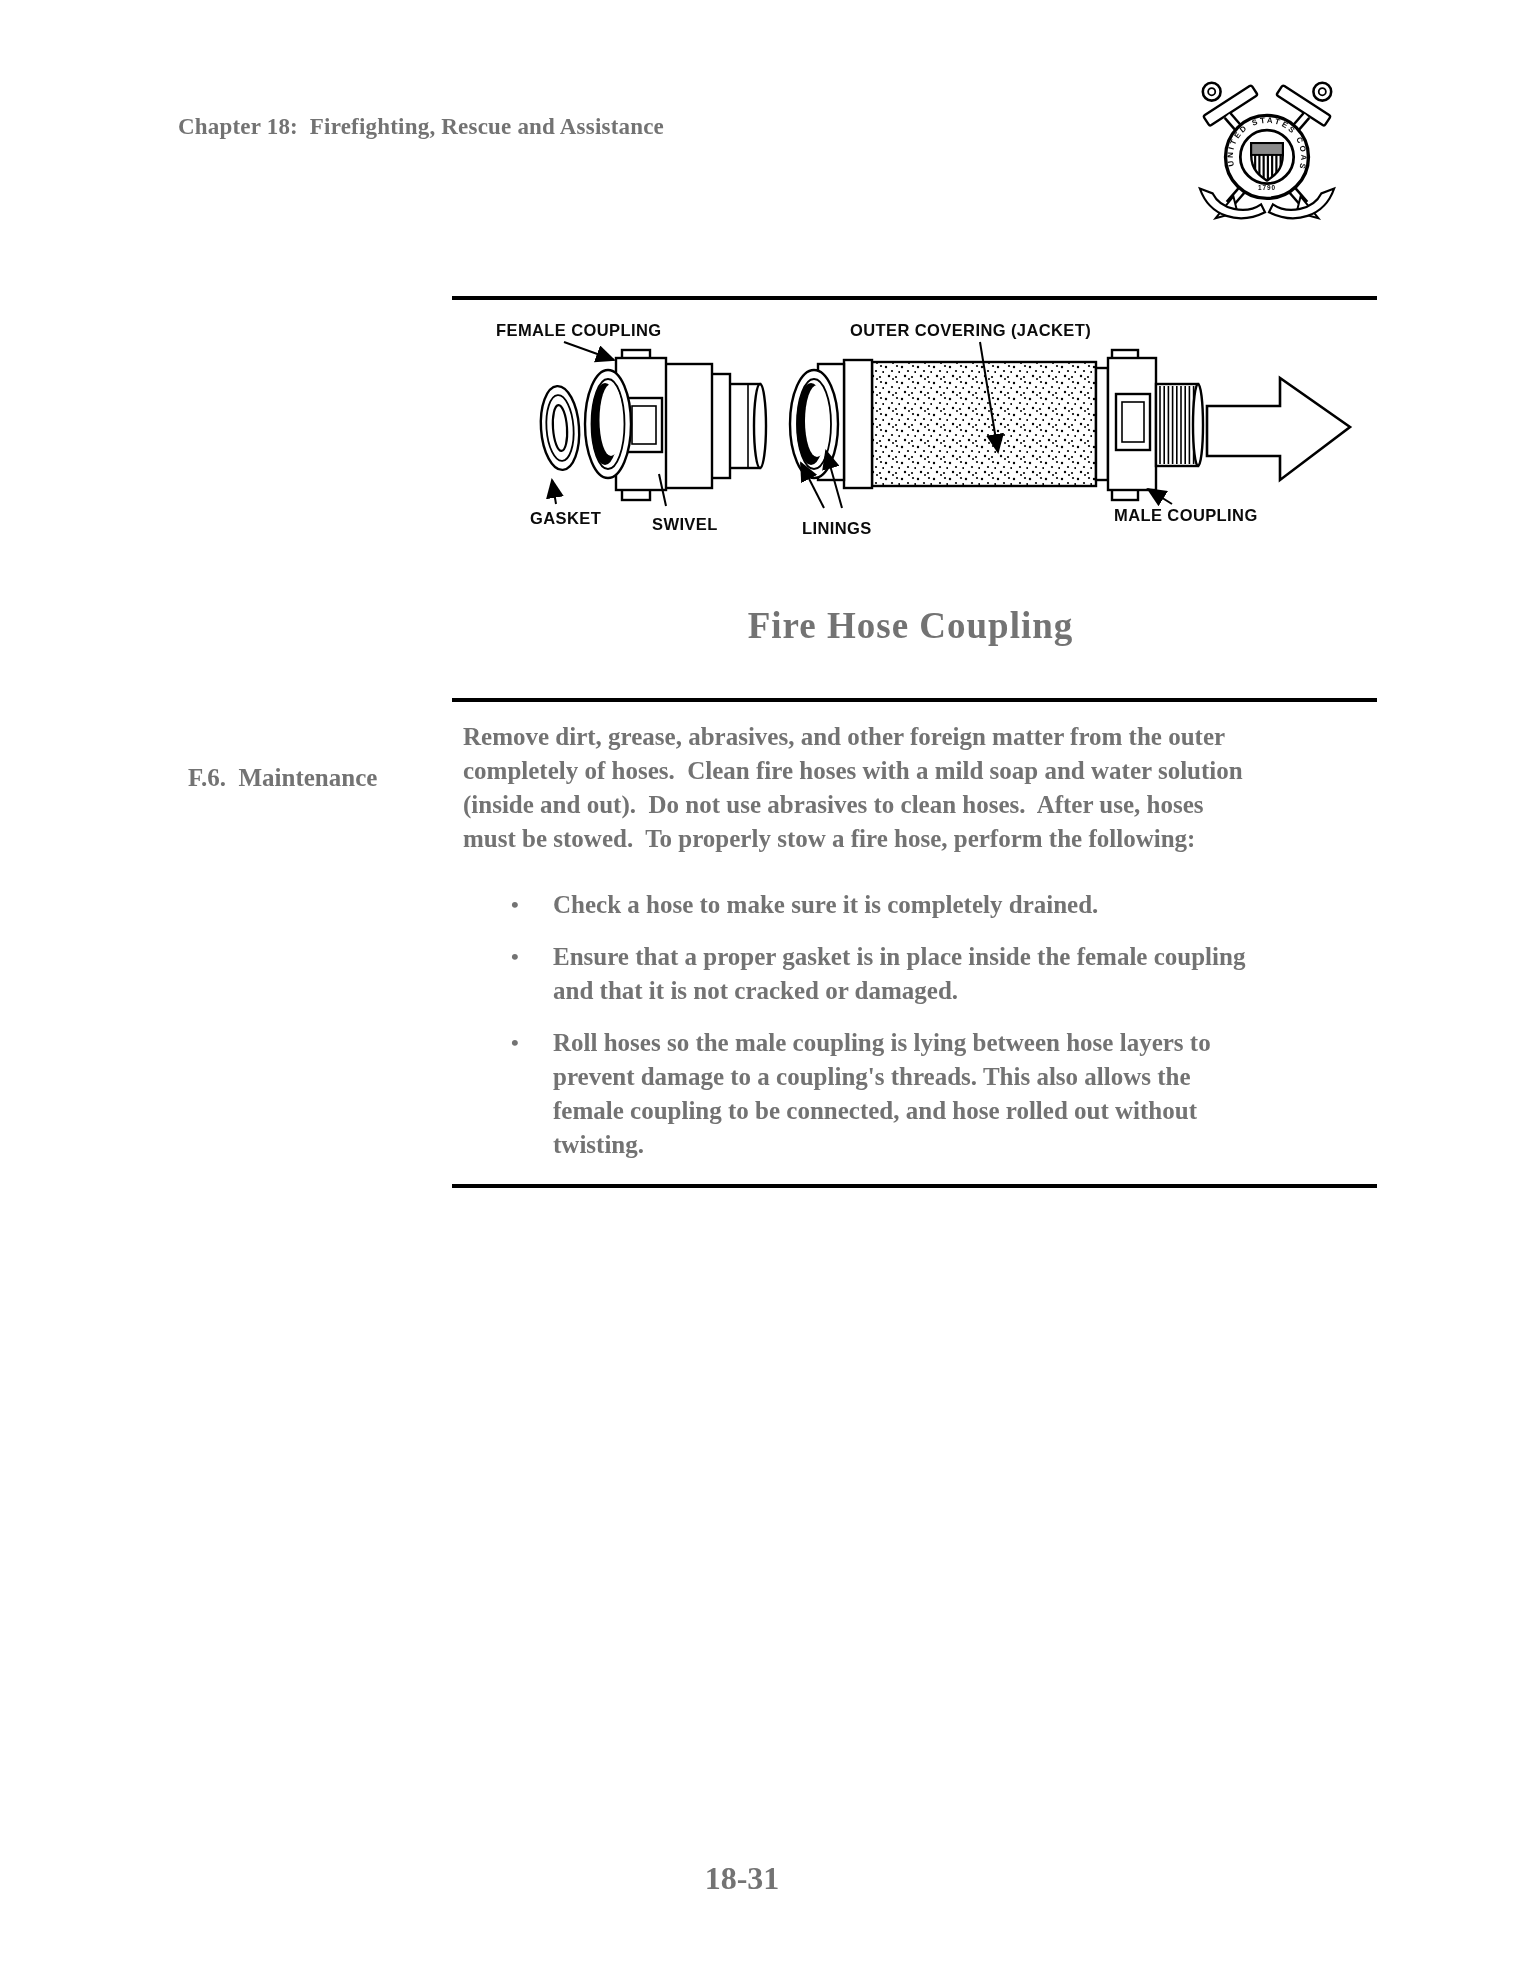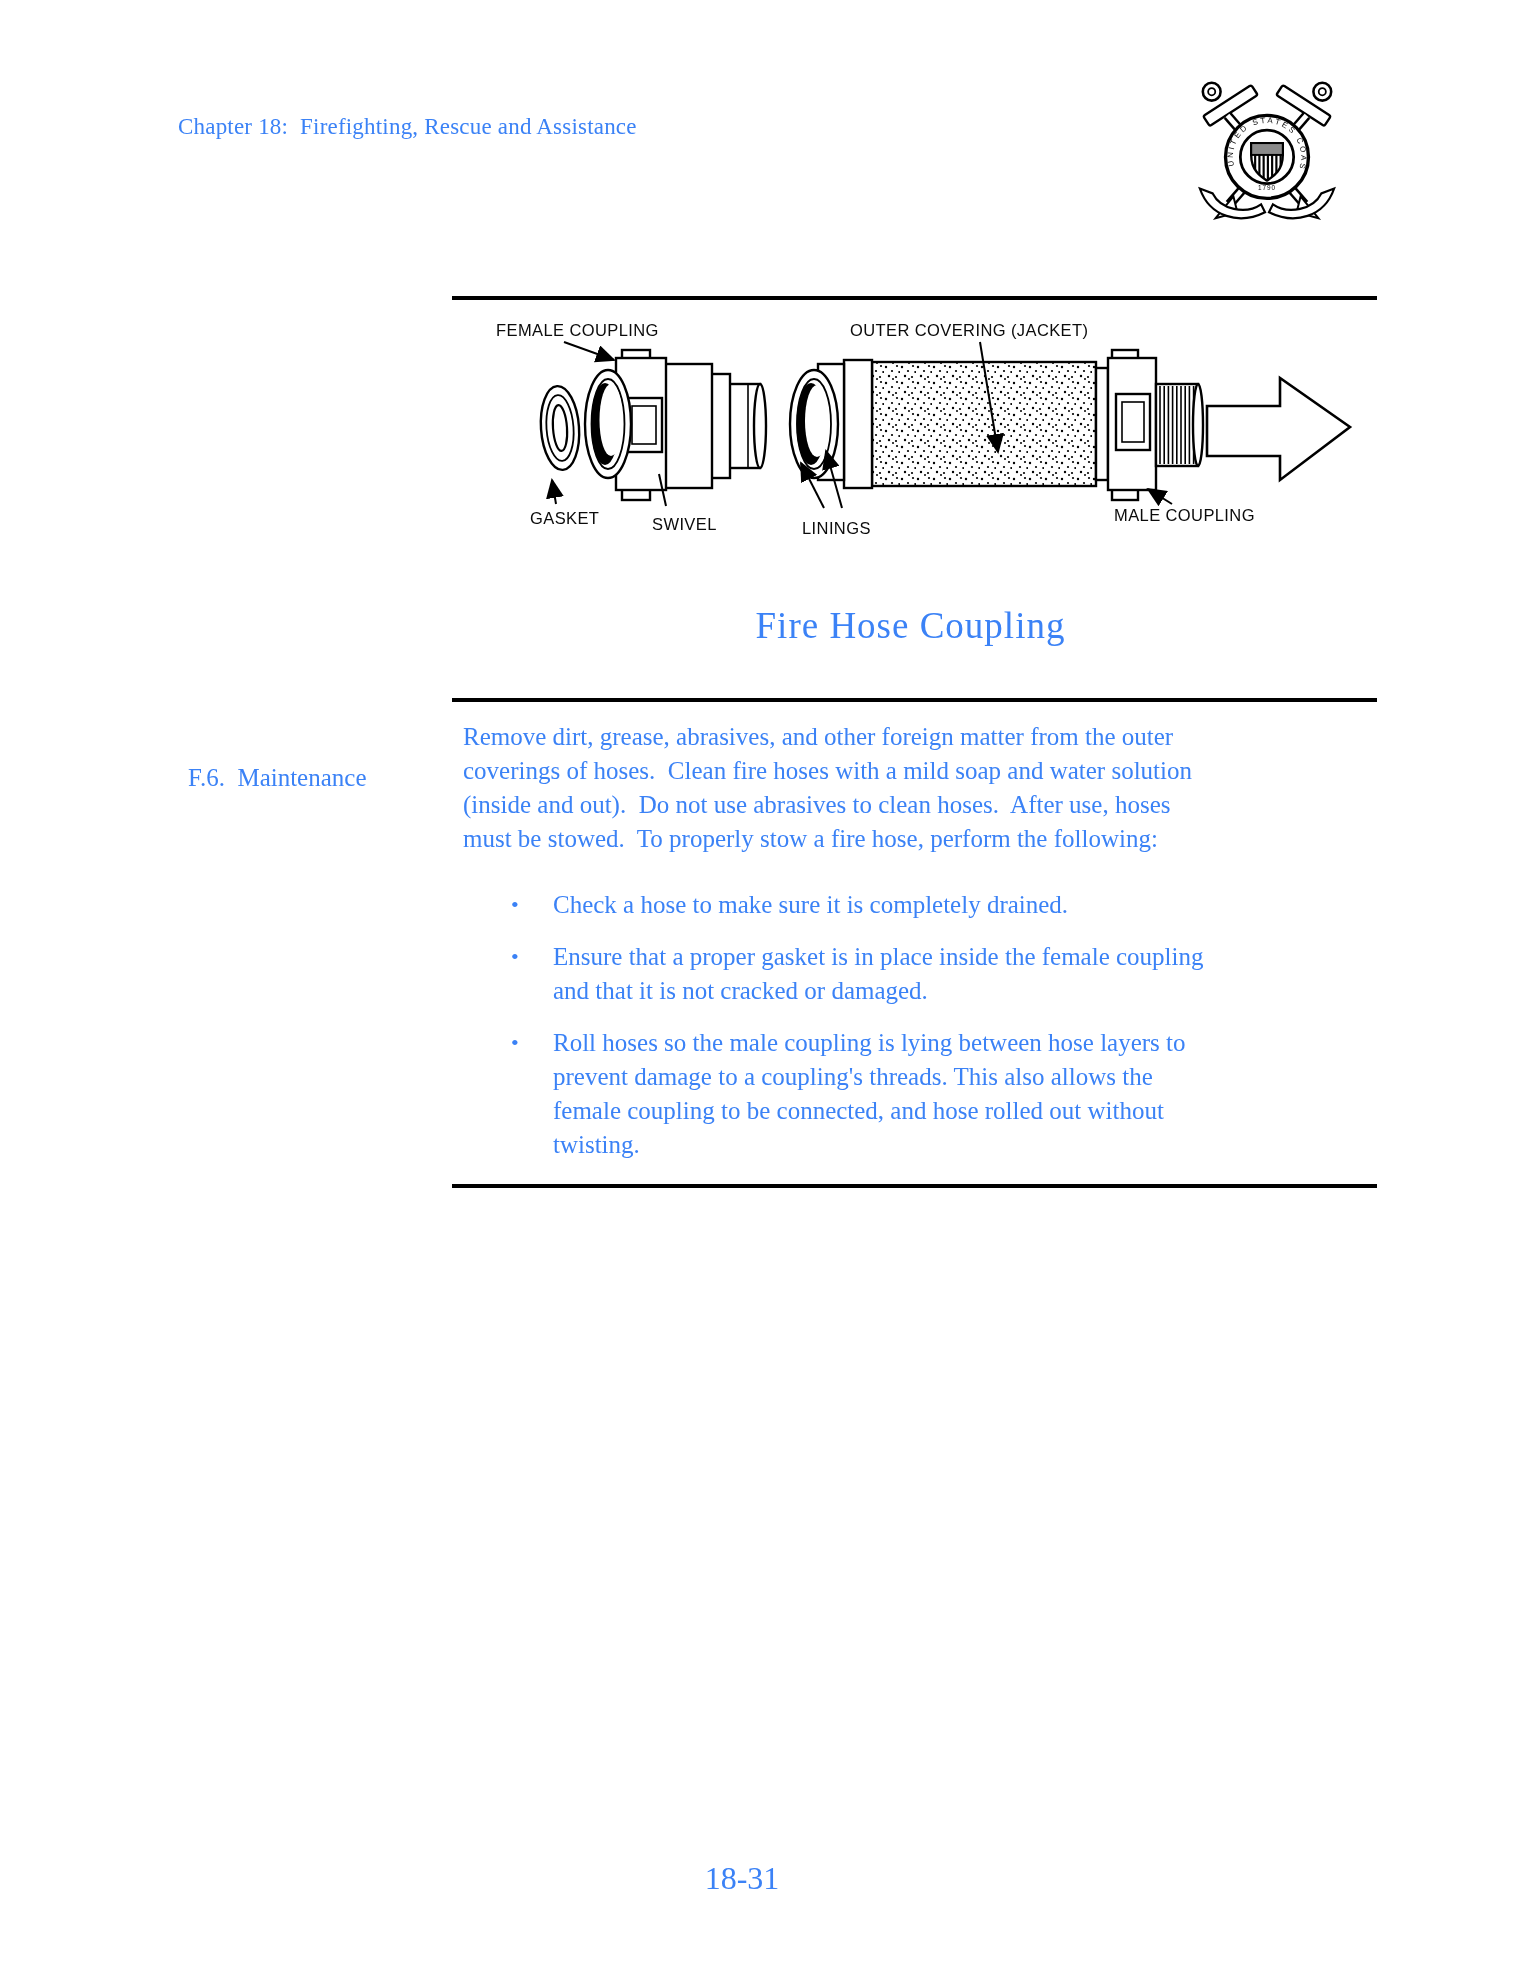--- a/index.html
+++ b/index.html
@@ -1,17 +1,17 @@
 <!DOCTYPE html>
 <html><head>
 <meta charset="utf-8">
 <style>
   html,body{margin:0;padding:0;background:#ffffff;}
   .page{position:relative;width:1530px;height:1980px;background:#ffffff;overflow:hidden;
-        font-family:"Liberation Serif", serif;color:#3b82f6;}
+        font-family:"Liberation Serif", serif;color:#737373;font-weight:bold;}
   .abs{position:absolute;}
   .pre{white-space:pre-wrap;}
   .header-line{left:178px;top:114px;font-size:23px;letter-spacing:0.2px;}
   .seal{left:1188px;top:70px;width:158px;height:158px;}
   .rule{left:452px;width:925px;height:4px;background:#000;}
   .rule1{top:296px;}
   .rule2{top:698px;}
   .rule3{top:1184px;}
   .figure-svg{left:452px;top:300px;width:925px;height:300px;}
   .caption{left:448px;top:608px;width:925px;text-align:center;
@@ -184,21 +184,21 @@
     <text class="dlabel" x="662" y="221">MALE COUPLING</text>
   </svg>
 
   <div class="abs caption">
     <div>Fire Hose Coupling</div>
   </div>
 
   <div class="abs section-label pre">F.6.  Maintenance</div>
 
   <div class="abs body-col pre">Remove dirt, grease, abrasives, and other foreign matter from the outer
-coverings of hoses.  Clean fire hoses with a mild soap and water solution
+completely of hoses.  Clean fire hoses with a mild soap and water solution
 (inside and out).  Do not use abrasives to clean hoses.  After use, hoses
 must be stowed.  To properly stow a fire hose, perform the following:</div>
 
   <div class="abs bullets">
     <div class="bullet-row">
       <span class="dot">•</span>
       <div class="bullet-text pre">Check a hose to make sure it is completely drained.</div>
     </div>
     <div class="bullet-row">
       <span class="dot">•</span>

